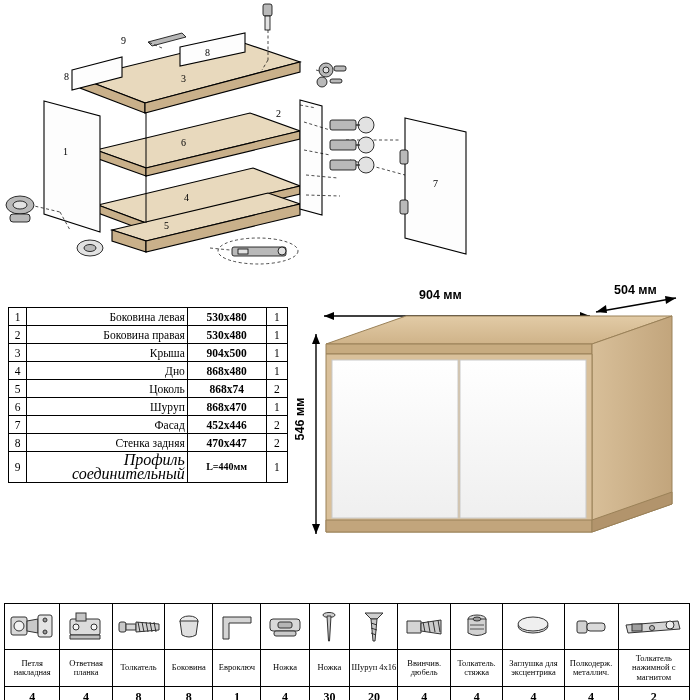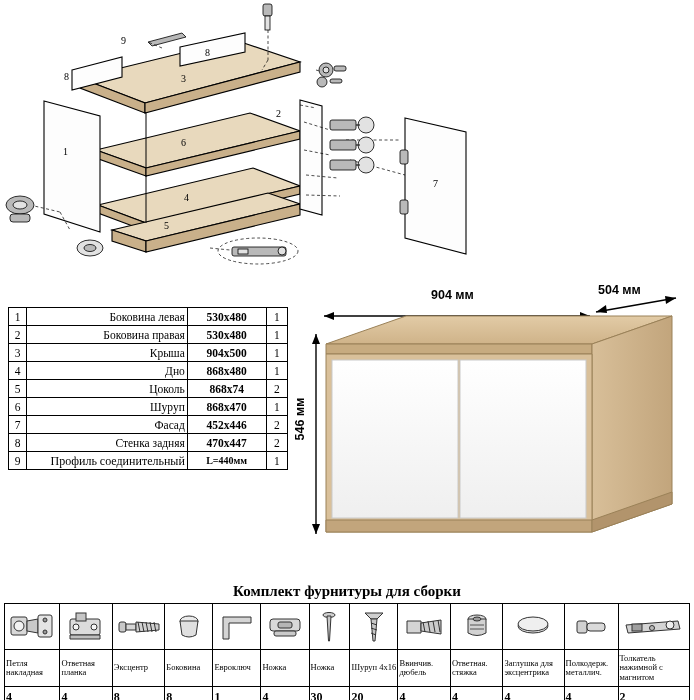--- a/index.html
+++ b/index.html
@@ -20,38 +20,38 @@
     border-collapse:collapse;font-size:11.5px;
   }
   #parts-table td{
     border:1px solid #000;padding:1px 2px;height:15px;line-height:14px;
     font-family:"Liberation Serif", serif;
   }
   #parts-table td.num{width:13px;text-align:center;}
   #parts-table td.name{width:150px;text-align:right;padding-left:4px;}
   #parts-table td.size{width:72px;text-align:center;font-weight:bold;}
   #parts-table td.qty{width:16px;text-align:center;}
-  #parts-table td.name.small{font-size:12px;}
+  #parts-table td.name.small{font-size:16px;font-style:italic;}
   #parts-table td.size.small{font-size:10px;margin-left:12px;}
 
   
   #cabinet{position:absolute;left:300px;top:292px;width:390px;height:255px;}
 
   .dimlabel{position:absolute;font-size:12.5px;font-weight:bold;font-family:"Liberation Sans",sans-serif;}
 
   
   #kit-title{
     position:absolute;left:0;top:583px;width:694px;text-align:center;
     font-size:15px;font-weight:bold;font-family:"Liberation Serif",serif;
   }
   #kit{
     position:absolute;left:4px;top:603px;width:686px;
     border-collapse:collapse;table-layout:fixed;
   }
-  #kit td{border:1px solid #000;vertical-align:middle;}
+  #kit td{border:1px solid #000;text-align:center;vertical-align:middle;}
   #kit tr.icons td{height:45px;padding:0;}
   #kit tr.names td{height:34px;font-size:8.5px;line-height:9.5px;padding:1px;font-family:"Liberation Serif",serif;}
   #kit tr.counts td{height:18px;font-size:12px;font-weight:bold;font-family:"Liberation Serif",serif;}
   .kicon{display:block;margin:0 auto;}
 </style>
 </head>
 <body>
 
 <div class="wrap">
 
@@ -269,26 +269,25 @@
 
       <polygon fill="#d9c09a" stroke="#9a8158" stroke-width="1" points="26,62 292,62 292,240 26,240"></polygon>
 
       <rect x="32" y="68" width="126" height="158" fill="url(#frontWhite)" stroke="#c9c9c9" stroke-width="1"></rect>
       <rect x="160" y="68" width="126" height="158" fill="url(#frontWhite)" stroke="#c9c9c9" stroke-width="1"></rect>
 
       <polygon fill="#c2a57c" stroke="#9a8158" stroke-width="1" points="26,228 292,228 292,240 26,240"></polygon>
       <polygon fill="#b2946c" stroke="#9a8158" stroke-width="1" points="292,228 372,200 372,212 292,240"></polygon>
     </svg>
 
-    <div class="dimlabel" style="left:131px;top:-4px;">904 мм</div>
-    <div class="dimlabel" style="left:298px;top:-9px;">504 мм</div>
+    <div class="dimlabel" style="left:119px;top:-4px;">904 мм</div>
+    <div class="dimlabel" style="left:314px;top:-9px;">504 мм</div>
     <div class="dimlabel" style="left:-21px;top:120px;transform:rotate(-90deg);transform-origin:center;">546 мм</div>
   </div>
 
-  <div id="kit-title">Комплект фурнитуры для сборки</div>
 
   <table id="kit">
     <colgroup>
       <col style="width:7.6%">
         <col style="width:7.2%">
         <col style="width:7.2%">
         <col style="width:6.6%">
       <col style="width:6.6%">
         <col style="width:6.6%">
         <col style="width:5.6%">
@@ -391,28 +390,28 @@
             <path d="M4,18 L56,14 L58,22 L6,26 Z" fill="#d4d4d4" stroke="#333"></path>
             <rect x="10" y="17" width="10" height="7" fill="#9f9f9f" stroke="#333"></rect>
             <circle cx="48" cy="18" r="4" fill="#efefef" stroke="#333"></circle>
             <circle cx="30" cy="21" r="2.5" fill="#b9b9b9" stroke="#333"></circle>
           </svg>
         </td>
       </tr>
       <tr class="names">
         <td>Петля накладная</td>
         <td>Ответная планка</td>
-        <td>Эксцентр</td>
+        <td>Толкатель</td>
         <td>Боковина</td>
         <td>Евроключ</td>
         <td>Ножка</td>
         <td>Ножка</td>
         <td>Шуруп 4х16</td>
         <td>Ввинчив. дюбель</td>
-        <td>Ответная. стяжка</td>
+        <td>Толкатель. стяжка</td>
         <td>Заглушка для эксцентрика</td>
         <td>Полкодерж. металлич.</td>
         <td>Толкатель нажимной с магнитом</td>
       </tr>
       <tr class="counts">
         <td>4</td>
         <td>4</td>
         <td>8</td>
         <td>8</td>
         <td>1</td>

